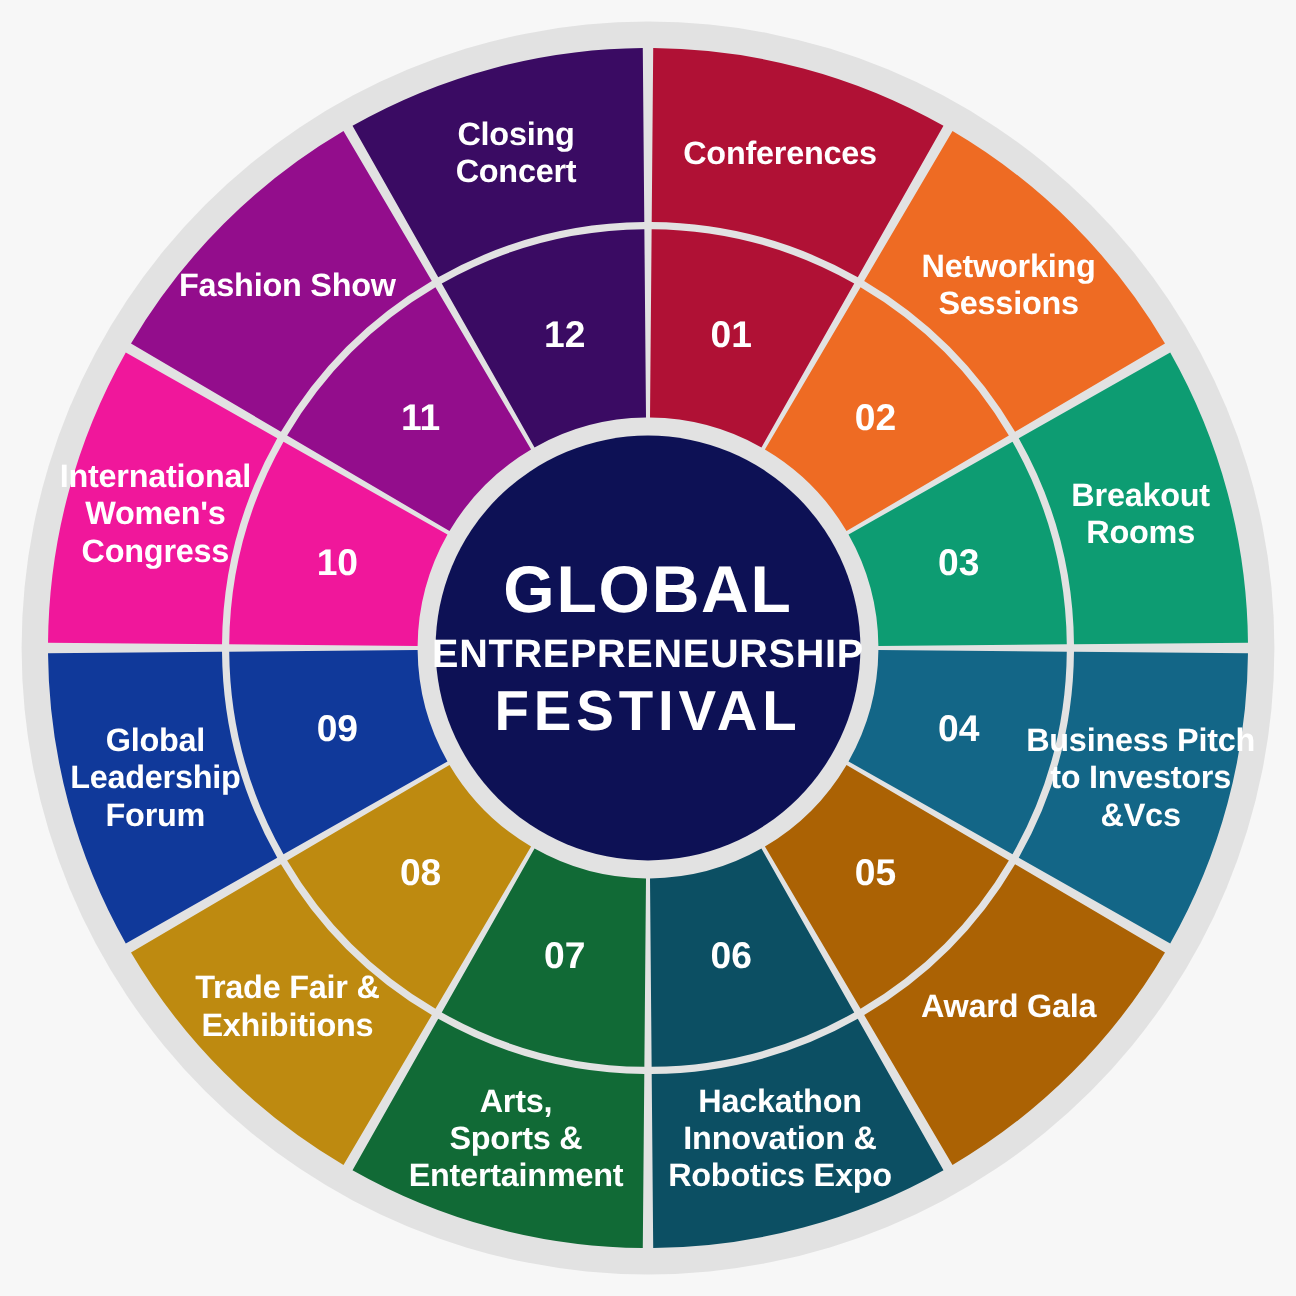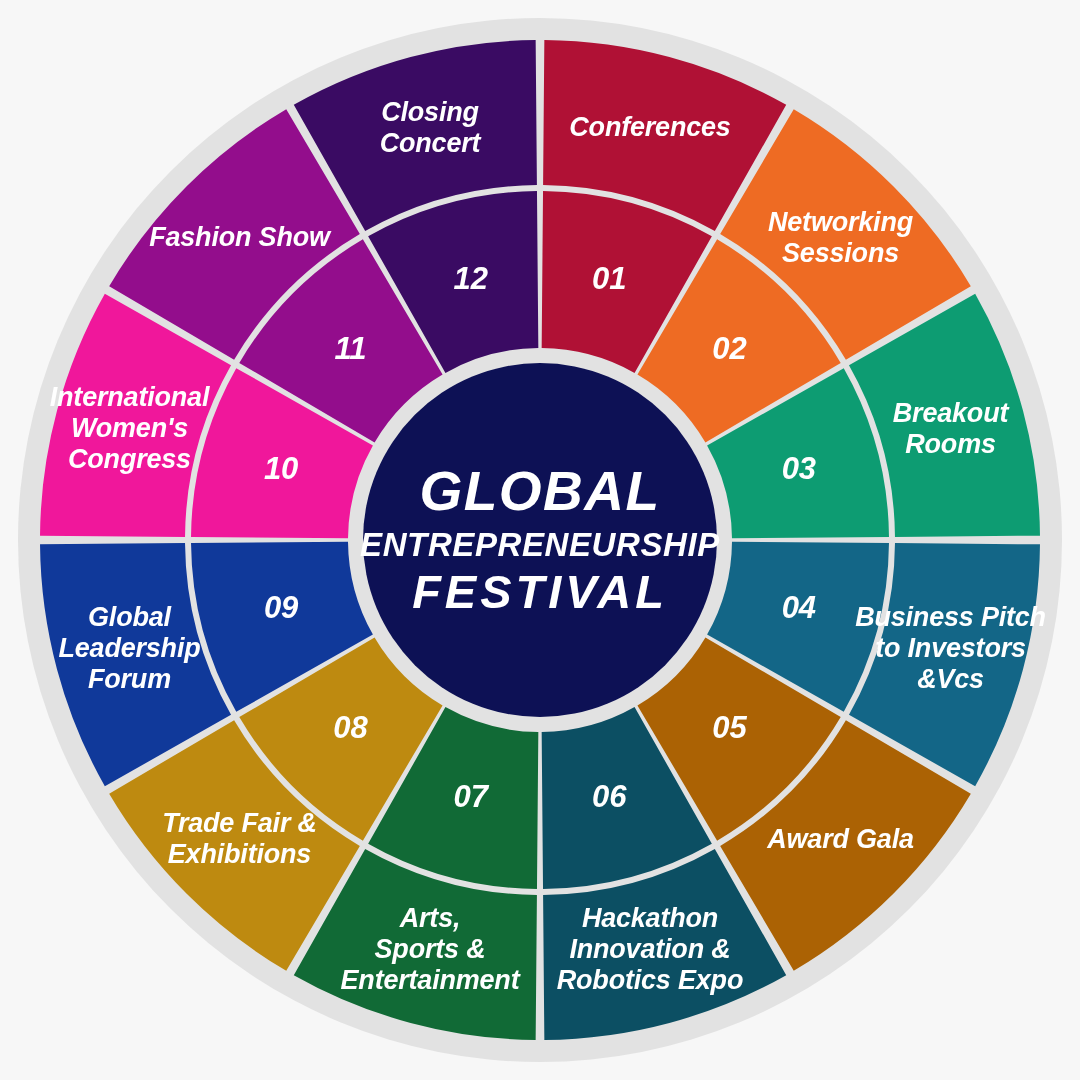--- a/index.html
+++ b/index.html
@@ -11,21 +11,20 @@
     width: 1080px;
     height: 1080px;
     background: #f7f7f7;
     font-family: "Liberation Sans", sans-serif;
     overflow: hidden;
   }
   #wheel-root {
     position: relative;
     width: 1080px;
     height: 1080px;
-    font-style: italic;
   }
   svg#wheel {
     display: block;
     width: 1080px;
     height: 1080px;
   }
   .seg-label {
     font-family: "Liberation Sans", sans-serif;
     font-weight: bold;
     font-size: 27px;

